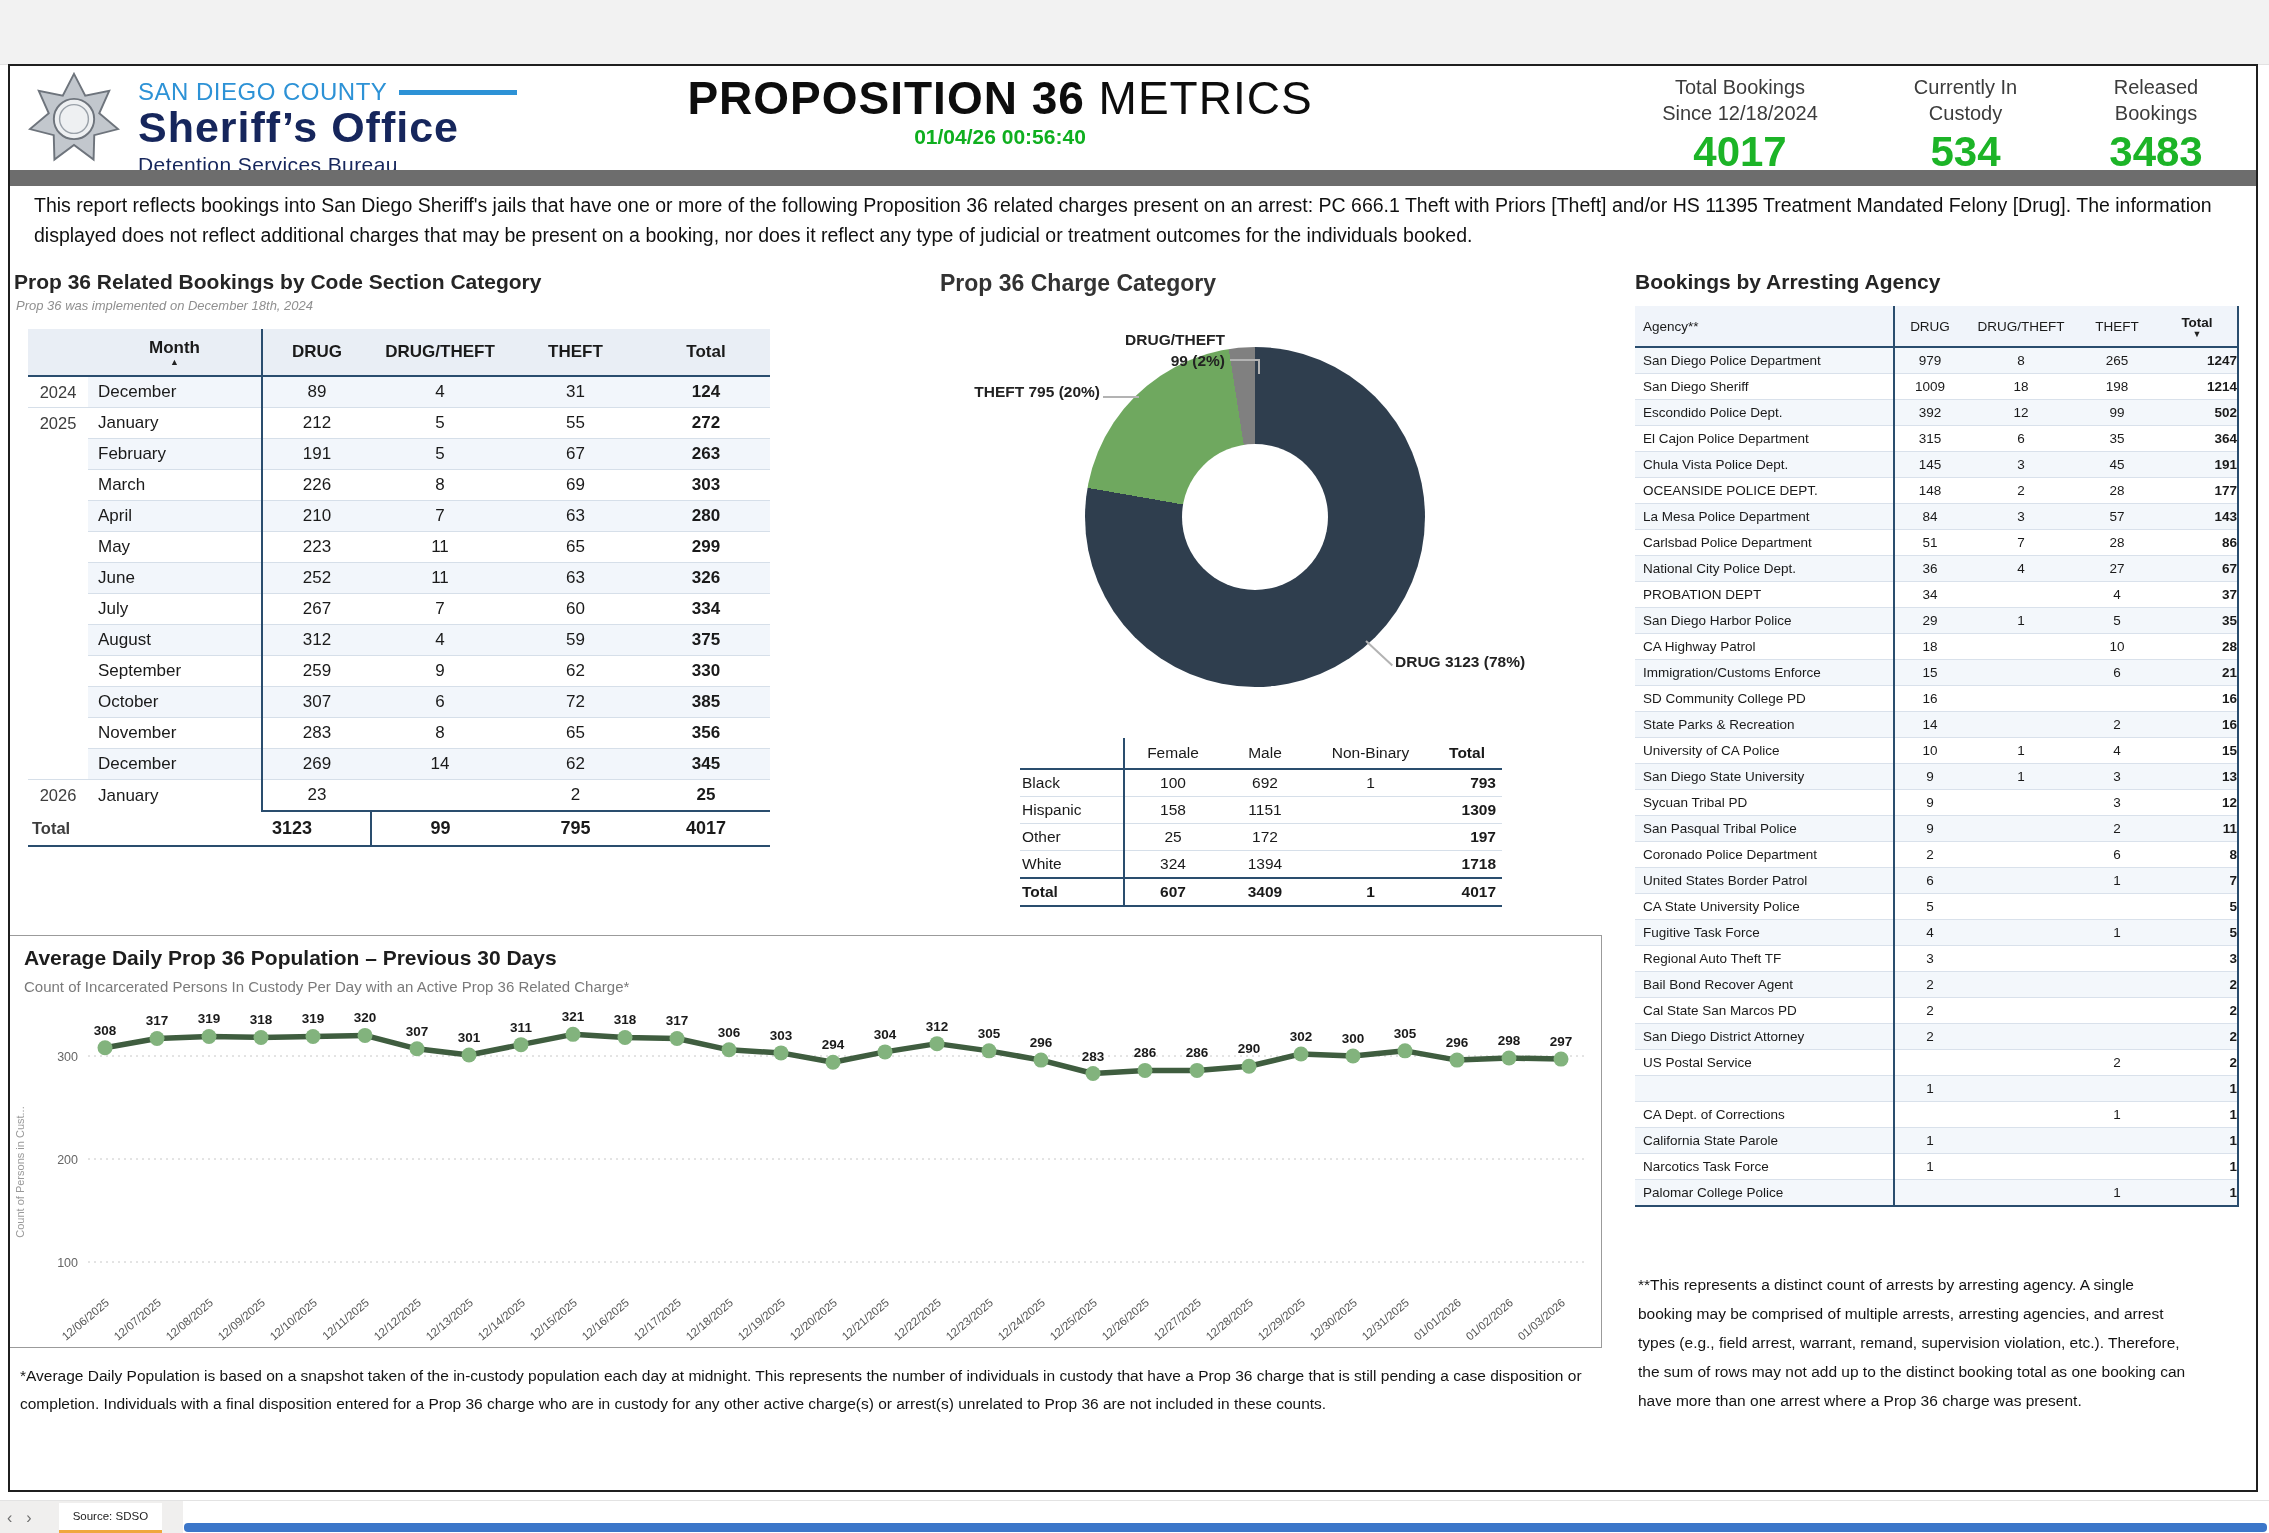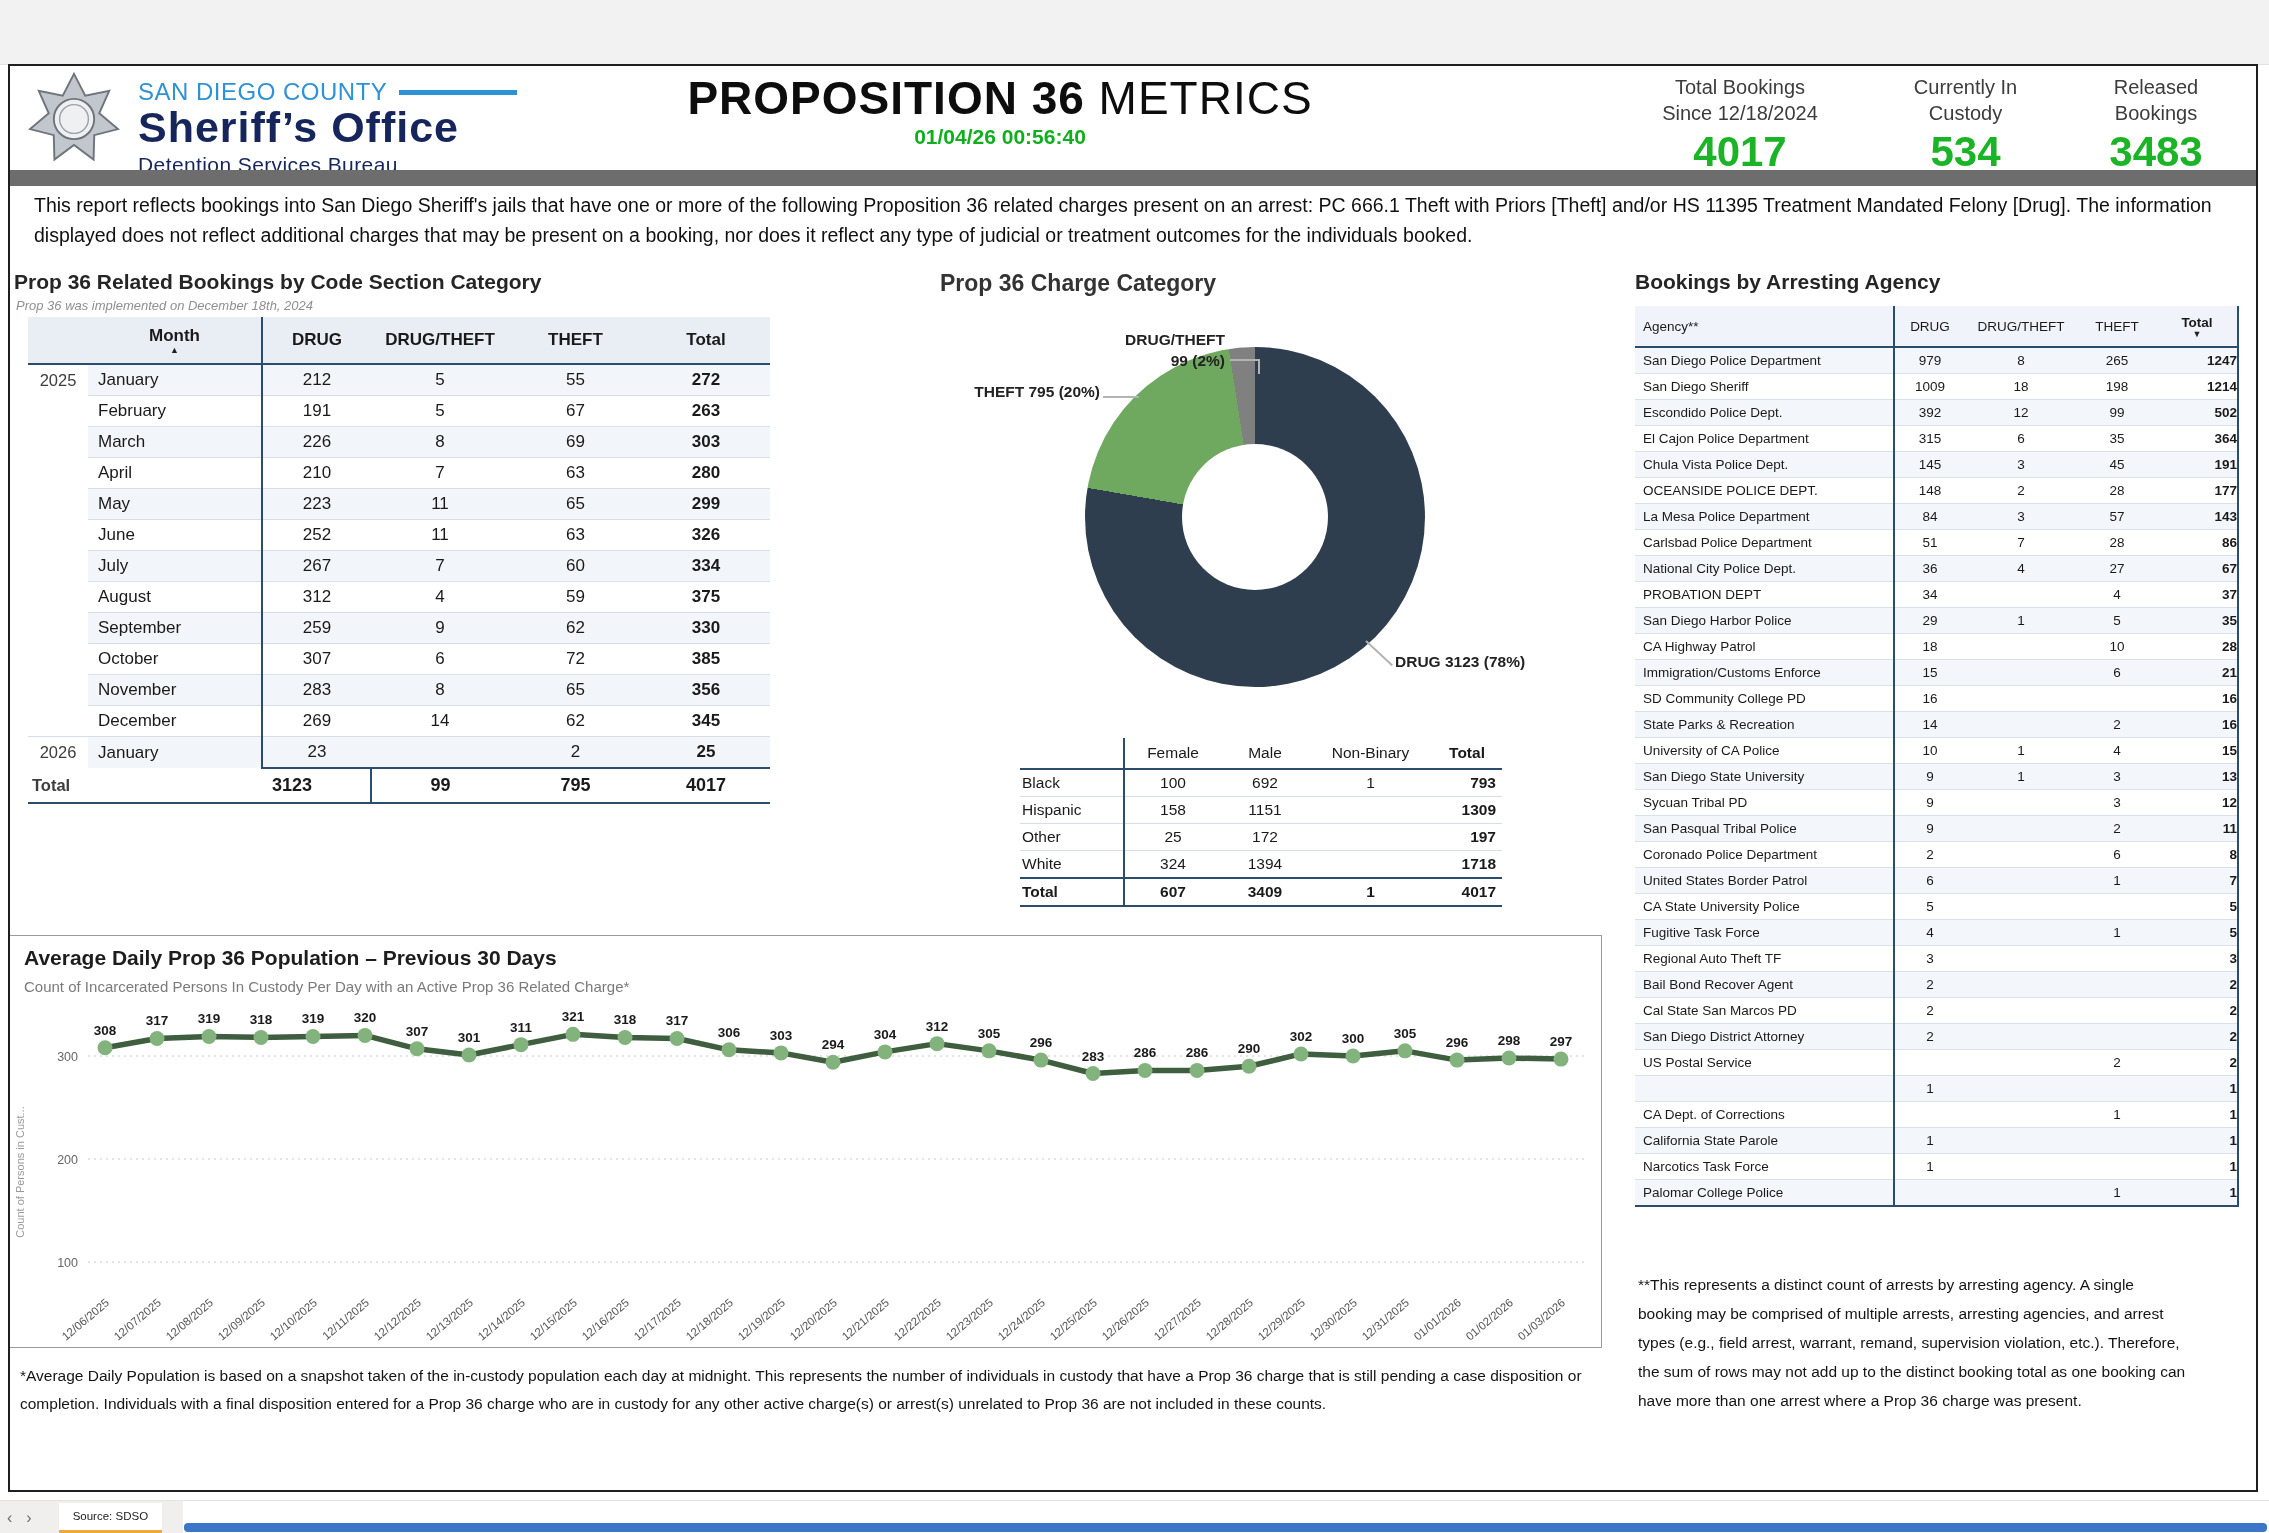--- a/index.html
+++ b/index.html
@@ -32,21 +32,21 @@
   
   .sec-title{font-size:21px;font-weight:bold;color:#252525;margin:0;}
 
   
   .tbl{border-collapse:collapse;table-layout:fixed;}
   .tbl td,.tbl th{overflow:hidden;white-space:nowrap;padding:0 4px;}
   .sort-arrow{display:block;font-size:9px;line-height:8px;color:#222;}
 
   
   .monthly{position:absolute;left:4px;top:204px;width:740px;}
-  .monthly .sub{font-size:13px;font-style:italic;color:#8f8f8f;margin:4px 0 4px 2px;}
+  .monthly .sub{font-size:13px;font-style:italic;color:#8f8f8f;margin:4px 0 16px 2px;}
   .tbl-monthly{margin:1px 0 0 14px;width:692px;font-size:17px;}
   .tbl-monthly th:nth-child(1){width:52px;}
   .tbl-monthly th:nth-child(2){width:165px;}
   .tbl-monthly th:nth-child(3){width:100px;}
   .tbl-monthly th:nth-child(4){width:130px;}
   .tbl-monthly th:nth-child(5){width:125px;}
   .tbl-monthly th:nth-child(6){width:120px;}
   .tbl-monthly th{font-weight:bold;background:#e9eef5;height:46px;border-bottom:2px solid #2a4d6e;text-align:center;vertical-align:middle;}
   .tbl-monthly td{height:30px;border-top:1px solid #d6dfe9;text-align:center;}
   .tbl-monthly tbody tr:nth-child(odd) td{background:#f2f6fb;}
@@ -200,20 +200,28 @@
               </th>
               <th>
                 <div>THEFT</div>
               </th>
               <th>
                 <div>Total</div>
               </th>
             </tr>
           </thead>
           <tbody>
+            <tr class="group-start">
+              <td>2024</td>
+              <td>December</td>
+              <td>89</td>
+              <td>4</td>
+              <td>31</td>
+              <td>124</td>
+            </tr>
             <tr class="group-start">
               <td>2025</td>
               <td>January</td>
               <td>212</td>
               <td>5</td>
               <td>55</td>
               <td>272</td>
             </tr>
             <tr>
               <td></td>

